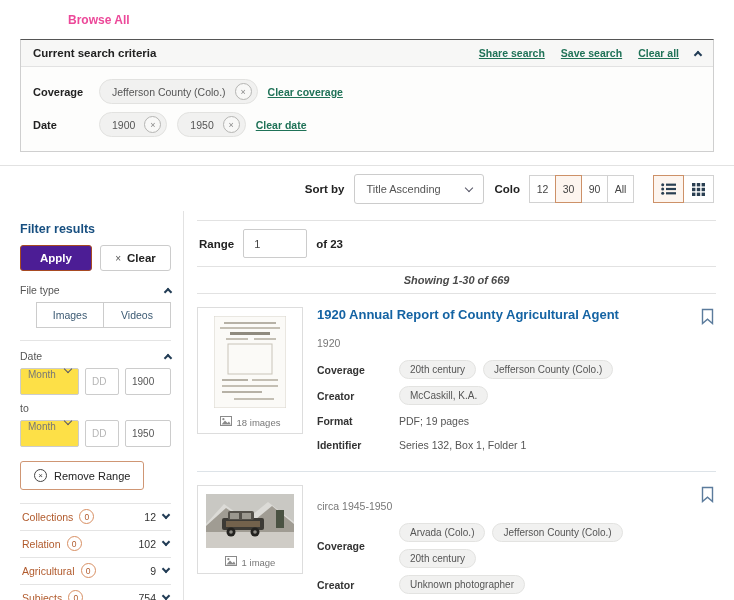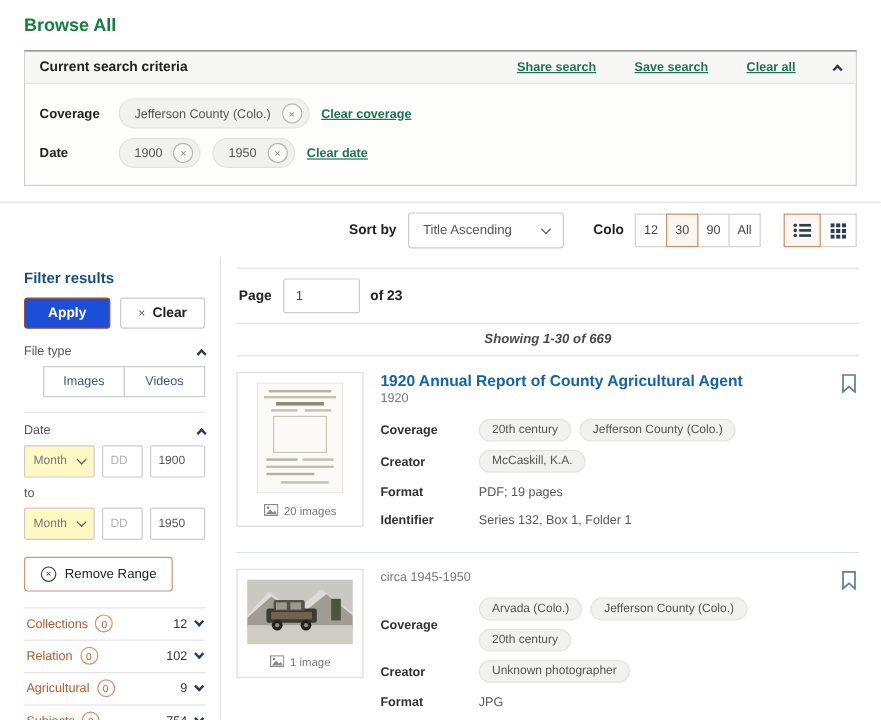--- a/index.html
+++ b/index.html
@@ -1,26 +1,26 @@
 <!DOCTYPE html>
 <html><head>
 <meta charset="utf-8">
 <style>
   * { box-sizing: border-box; margin: 0; padding: 0; }
   html, body { width: 734px; height: 600px; overflow: hidden; background: #fff; }
   body { font-family: "Liberation Sans", sans-serif; color: #333; font-size: 11px; }
 
-  .page-h1 { color: #15803d; font-size: 15px; font-weight: bold; padding: 13px 20px 10px; }
+  .page-h1 { color: #ec4899; font-size: 12px; font-weight: bold; padding: 13px 20px 10px; margin-left: 48px; }
 
   
   .criteria { margin: 2px 20px 0; border: 1px solid #cfcfcf; border-top: 1px solid #555; background: #fdfdfc; }
   .criteria-head { display: flex; justify-content: space-between; align-items: center;
                    background: #f7f7f6; border-bottom: 1px solid #e2e2e2; padding: 7px 12px; }
   .criteria-title { font-weight: bold; font-size: 11.5px; color: #222; }
-  .criteria-links { display: flex; gap: 32px; align-items: center; }
+  .criteria-links { display: flex; gap: 16px; align-items: center; }
   .tlink { color: #1f7257; font-size: 10.5px; font-weight: bold; text-decoration: underline; cursor: pointer; white-space: nowrap; }
   .criteria-body { padding: 8px 12px 10px; }
   .crit-row { display: flex; align-items: center; gap: 10px; padding: 4px 0; }
   .crit-label { font-weight: bold; font-size: 11px; color: #222; width: 56px; flex-shrink: 0; }
   .pill { display: inline-flex; align-items: center; gap: 9px; background: #f1f1f0; border: 1px solid #e2e2e0;
           border-radius: 13px; padding: 3px 5px 3px 12px; font-size: 10.5px; color: #555; }
   .pill-x { width: 17px; height: 17px; border: 1px solid #b5b5b3; border-radius: 50%; display: inline-flex;
             align-items: center; justify-content: center; font-size: 9px; color: #888; background: #f8f8f7; cursor: pointer; }
 
   .chev { display: inline-block; width: 6px; height: 6px; border-right: 2px solid #223c55; border-bottom: 2px solid #223c55; }
@@ -29,53 +29,53 @@
   .chev.thin { border-width: 1.5px; }
   .chev.gray { border-color: #556; }
 
   .hr-full { border-top: 1px solid #e2e2e2; margin-top: 13px; }
 
   
   .toolbar { display: flex; justify-content: flex-end; align-items: center; gap: 10px; padding: 8px 20px 7px; }
   .tb-label { font-weight: bold; font-size: 11.5px; color: #222; }
   .sort-select { display: flex; justify-content: space-between; align-items: center; width: 130px; height: 30px;
                  border: 1px solid #ccc; border-radius: 3px; padding: 4px 11px; font-size: 11px; color: #555;
-                 background: #fff; cursor: pointer; margin-right: 14px; }
+                 background: #fff; cursor: pointer; }
   .viewbtns { display: flex; }
   .vbtn { min-width: 27px; height: 28px; padding: 0 6px; background: #fff; border: 1px solid #d2d2d2; font-size: 10.5px;
           color: #444; display: flex; align-items: center; justify-content: center; cursor: pointer; margin-left: -1px; }
   .vbtn.sel { border: 1px solid #cd9168; background: #fdf5ef; position: relative; z-index: 1; }
   .icon-btns { display: flex; margin-left: 10px; }
   .ibtn { width: 31px; height: 28px; background: #fff; border: 1px solid #d2d2d2; display: flex; align-items: center;
           justify-content: center; cursor: pointer; margin-left: -1px; }
   .ibtn.sel { border: 1px solid #cd9168; background: #fdf5ef; position: relative; z-index: 1; }
 
   
   .main { display: flex; align-items: stretch; min-height: 440px; }
   .sidebar { width: 164px; margin-left: 20px; padding-right: 12px; border-right: 1px solid #e2e2e2; flex-shrink: 0; }
   .results { flex: 1; padding: 0 18px 0 13px; min-width: 0; }
 
   
   .side-h { color: #174f80; font-weight: bold; font-size: 12.5px; margin: 11px 0 9px; }
   .btnrow { display: flex; gap: 8px; margin-bottom: 13px; }
-  .btn-apply { background: #1d4ed8; color: #fff; font-weight: bold; font-size: 11.5px; border: 1px solid #a84a22;
+  .btn-apply { background: #4c1d95; color: #fff; font-weight: bold; font-size: 11.5px; border: 1px solid #a84a22;
                border-radius: 3px; width: 72px; height: 26px; cursor: pointer; font-family: inherit; }
   .btn-clear { background: #fff; border: 1px solid #ccc; border-radius: 3px; height: 26px; flex: 1; font-size: 11.5px;
                font-weight: bold; color: #222; display: flex; align-items: center; justify-content: center; gap: 6px;
                cursor: pointer; font-family: inherit; }
   .xmark { color: #555; font-weight: normal; font-size: 10px; }
   .sec-head { display: flex; justify-content: space-between; align-items: center; font-size: 10.5px; color: #555; margin-bottom: 6px; }
   .segrow { display: flex; margin-bottom: 12px; }
   .seg { flex: 1; height: 26px; border: 1px solid #ccc; background: #fff; color: #3c5a73; font-size: 10.5px;
          cursor: pointer; font-family: inherit; margin-left: -1px; }
   .seg:first-child { margin-left: 16px; }
   .sdiv { border-top: 1px solid #e4e4e4; margin: 2px 0 9px; }
   .daterow { display: flex; gap: 6px; margin-bottom: 7px; }
-  .dsel { width: 60px; height: 27px; border: 1px solid #ccc; border-radius: 2px; background: #fef9c3; display: flex;
-          align-items: center; justify-content: space-between; padding: 0 7px; font-size: 10px; color: #777; cursor: pointer; }
+  .dsel { width: 60px; height: 27px; border: 1px solid #ccc; border-radius: 2px; background: #fde047; display: flex;
+          align-items: flex-start; justify-content: space-between; padding: 0 7px; font-size: 10px; color: #777; cursor: pointer; }
   .din { height: 27px; border: 1px solid #ccc; border-radius: 2px; font-size: 10px; color: #555; padding: 0 6px;
          font-family: inherit; }
   .din.dd { width: 34px; } .din.yr { width: 46px; }
   .din::placeholder { color: #b5b5b5; }
   .to-label { font-size: 10.5px; color: #555; margin: 2px 0 6px; }
   .remove-btn { display: inline-flex; align-items: center; gap: 7px; border: 1px solid #cf9674; border-radius: 3px;
                 background: #fff; height: 29px; padding: 0 13px; font-size: 11px; color: #222; margin: 7px 0 11px;
                 cursor: pointer; font-family: inherit; }
   .ocircle { width: 13px; height: 13px; border: 1px solid #444; border-radius: 50%; display: inline-flex;
              align-items: center; justify-content: center; font-size: 8px; color: #444; }
@@ -93,21 +93,21 @@
   .page-input { width: 64px; height: 29px; border: 1px solid #ccc; border-radius: 2px; font-size: 11px; padding: 0 10px;
                 font-family: inherit; color: #444; }
   .showing { text-align: center; font-style: italic; font-weight: bold; font-size: 11px; color: #4a4a4a;
              padding: 7px 0; border-bottom: 1px solid #e2e2e2; }
   .item { display: flex; gap: 14px; padding: 13px 0 11px; border-bottom: 1px solid #dde3e8; position: relative; }
   .thumb-card { width: 106px; flex-shrink: 0; border: 1px solid #ddd; background: #fff; padding: 8px 8px 5px;
                 display: flex; flex-direction: column; align-items: center; gap: 6px; cursor: pointer; align-self: flex-start; }
   .thumb-caption { font-size: 9.5px; color: #777; display: flex; gap: 5px; align-items: center; }
   .item-body { flex: 1; padding-right: 28px; min-width: 0; }
   .item-title { color: #1463a3; font-weight: bold; font-size: 13px; cursor: pointer; display: inline-block; }
-  .item-date { color: #777; font-size: 10.5px; margin: 1px 0 11px; }
+  .item-date { color: #777; font-size: 10.5px; margin: 15px 0 11px; }
   .frow { display: flex; align-items: center; margin-bottom: 7px; min-height: 17px; }
   .flabel { width: 82px; flex-shrink: 0; font-weight: bold; font-size: 10.5px; color: #333; }
   .fpills { display: flex; gap: 7px; flex-wrap: wrap; }
   .rpill { background: #f1f1f0; border: 1px solid #e3e3e1; border-radius: 11px; padding: 3px 10px; font-size: 10px;
            color: #555; cursor: pointer; white-space: nowrap; }
   .ftext { font-size: 10.5px; color: #555; }
   .bookmark { position: absolute; right: 2px; top: 14px; cursor: pointer; line-height: 0; }
 </style>
 </head>
 <body>
@@ -280,21 +280,21 @@
             <span>754</span>
             <span class="chev down"></span>
           </span>
         </div>
       </div>
     
   </div>
 
   <div class="results">
     <div class="pagerow">
-      <span class="page-label">Page</span>
+      <span class="page-label">Range</span>
       <input class="page-input" value="1" style="">
       <span class="page-total">of 23</span>
     </div>
     <div class="showing">Showing 1-30 of 669</div>
     <div>
         <div class="item">
           <div class="thumb-card">
             <span><svg width="72" height="92" viewBox="0 0 72 92">
                 <rect width="72" height="92" fill="#fbfaf7" stroke="#d8d4cb"></rect>
                 <rect x="10" y="6" width="52" height="2" fill="#b6b1a6"></rect>
@@ -308,21 +308,21 @@
                 <rect x="8" y="69" width="56" height="2" fill="#c4bfb4"></rect>
                 <rect x="8" y="75" width="40" height="2" fill="#b6b1a6"></rect>
                 <rect x="20" y="82" width="40" height="2" fill="#c4bfb4"></rect>
               </svg></span>
             <span class="thumb-caption">
               <span><svg width="12" height="10" viewBox="0 0 12 10">
                   <rect x="0.5" y="0.5" width="11" height="9" fill="none" stroke="#8a8a8a"></rect>
                   <circle cx="3.4" cy="3.2" r="1.1" fill="#8a8a8a"></circle>
                   <polygon points="1.5,8.5 5,4.5 7.5,7 9,5.5 10.8,8.5" fill="#8a8a8a"></polygon>
                 </svg></span>
-              <span>20 images</span>
+              <span>18 images</span>
             </span>
           </div>
           <div class="item-body"><a class="item-title">1920 Annual Report of County Agricultural Agent</a><div class="item-date">1920</div><div class="frow">
               <span class="flabel">Coverage</span>
               <span class="fpills">
                 <span class="rpill">20th century</span>
                 <span class="rpill">Jefferson County (Colo.)</span>
               </span>
             </div><div class="frow">
               <span class="flabel">Creator</span>

